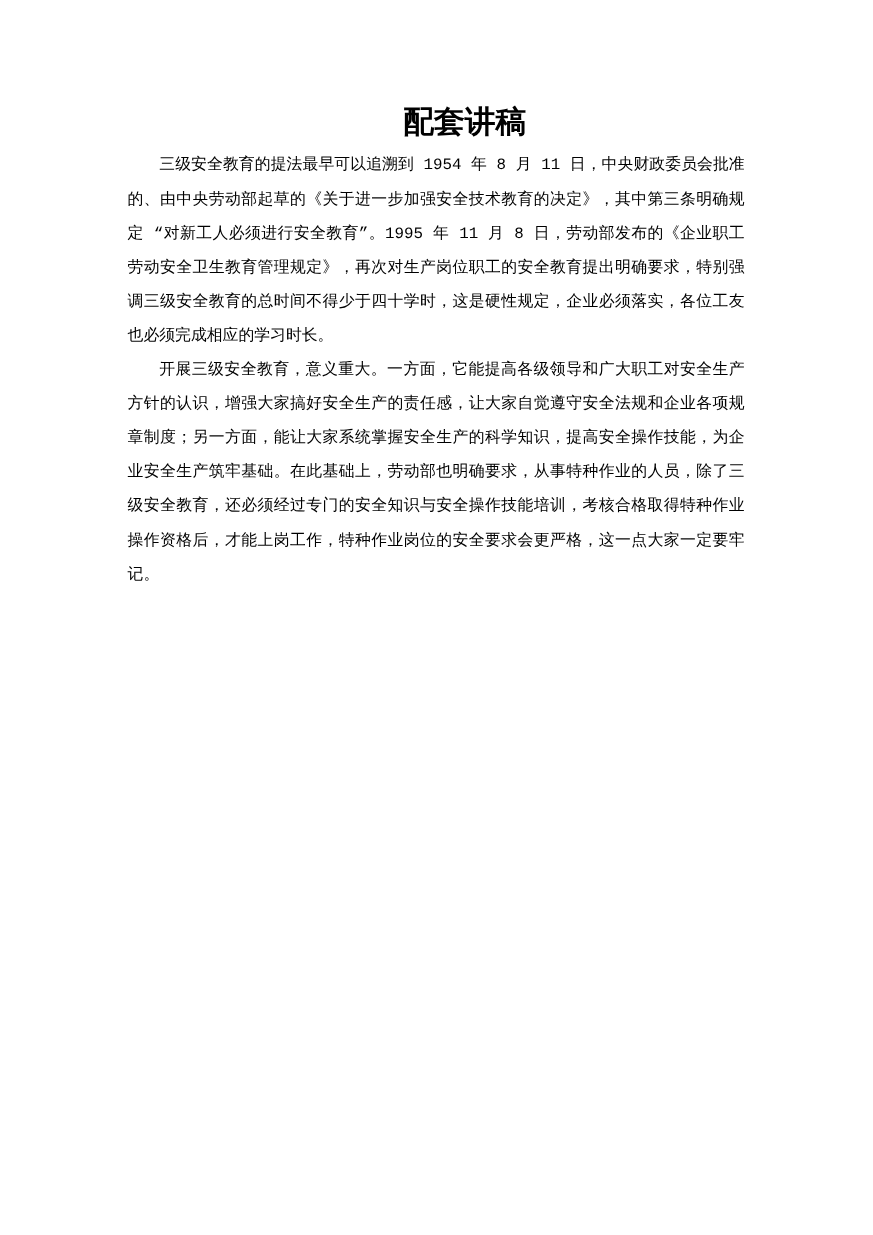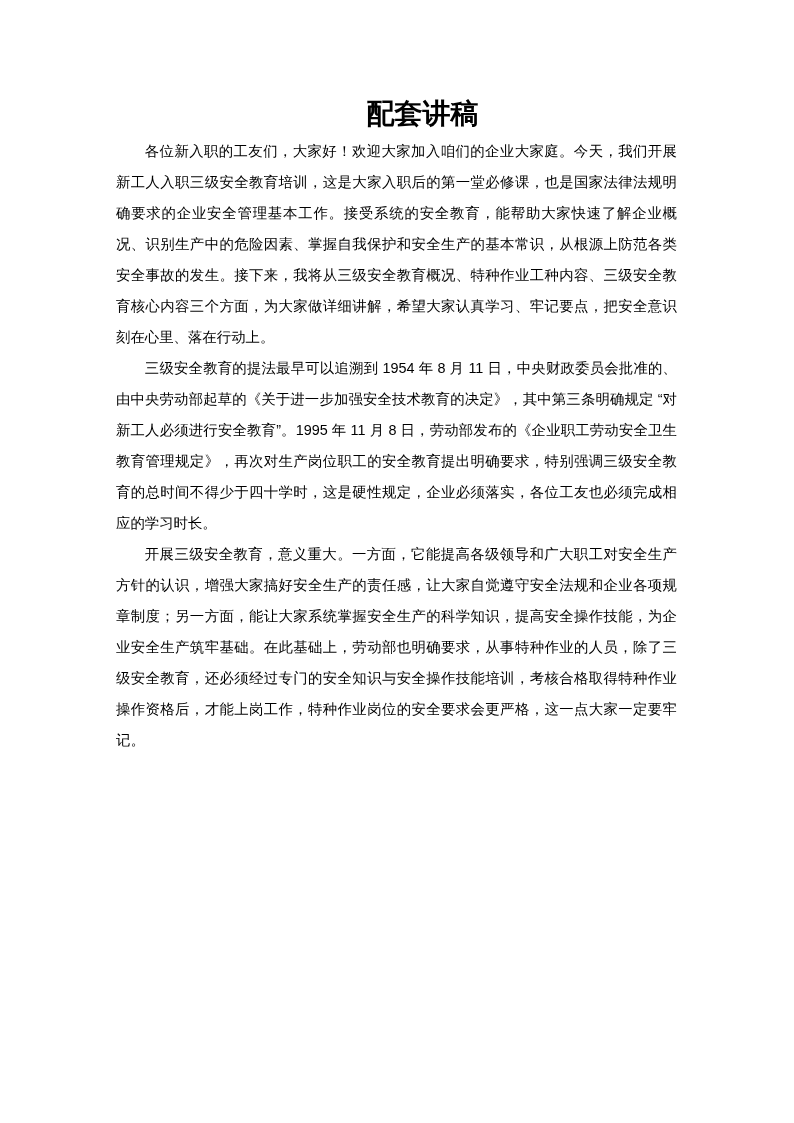--- a/index.html
+++ b/index.html
@@ -6,21 +6,21 @@
     margin: 0;
     padding: 0;
     background: #ffffff;
   }
   .page {
     position: relative;
     width: 794px;
     height: 1123px;
     background: #ffffff;
     color: #000000;
-    font-family: Liberation Sans, sans-serif;
+    font-family: Liberation Mono, monospace;
     box-sizing: border-box;
     padding: 92px 117px 0 116px;
     overflow: hidden;
   }
   .doc-title {
     margin: 0;
     font-size: 28px;
     font-weight: bold;
     line-height: 44px;
     text-align: center;
@@ -42,17 +42,16 @@
     word-break: break-all;
     color: #000000;
   }
 </style>
 </head>
 <body>
 
 <div class="page">
   <h1 class="doc-title">配套讲稿</h1>
   <div class="doc-body">
-    <p class="para">各位新入职的工友们，大家好！欢迎大家加入咱们的企业大家庭。今天，我们开展新工人入职三级安全教育培训，这是大家入职后的第一堂必修课，也是国家法律法规明确要求的企业安全管理基本工作。接受系统的安全教育，能帮助大家快速了解企业概况、识别生产中的危险因素、掌握自我保护和安全生产的基本常识，从根源上防范各类安全事故的发生。接下来，我将从三级安全教育概况、特种作业工种内容、三级安全教育核心内容三个方面，为大家做详细讲解，希望大家认真学习、牢记要点，把安全意识刻在心里、落在行动上。</p>
     <p class="para">三级安全教育的提法最早可以追溯到 1954 年 8 月 11 日，中央财政委员会批准的、由中央劳动部起草的《关于进一步加强安全技术教育的决定》，其中第三条明确规定 “对新工人必须进行安全教育”。1995 年 11 月 8 日，劳动部发布的《企业职工劳动安全卫生教育管理规定》，再次对生产岗位职工的安全教育提出明确要求，特别强调三级安全教育的总时间不得少于四十学时，这是硬性规定，企业必须落实，各位工友也必须完成相应的学习时长。</p>
     <p class="para">开展三级安全教育，意义重大。一方面，它能提高各级领导和广大职工对安全生产方针的认识，增强大家搞好安全生产的责任感，让大家自觉遵守安全法规和企业各项规章制度；另一方面，能让大家系统掌握安全生产的科学知识，提高安全操作技能，为企业安全生产筑牢基础。在此基础上，劳动部也明确要求，从事特种作业的人员，除了三级安全教育，还必须经过专门的安全知识与安全操作技能培训，考核合格取得特种作业操作资格后，才能上岗工作，特种作业岗位的安全要求会更严格，这一点大家一定要牢记。</p>
   </div>
 </div>
 
 </body></html>

